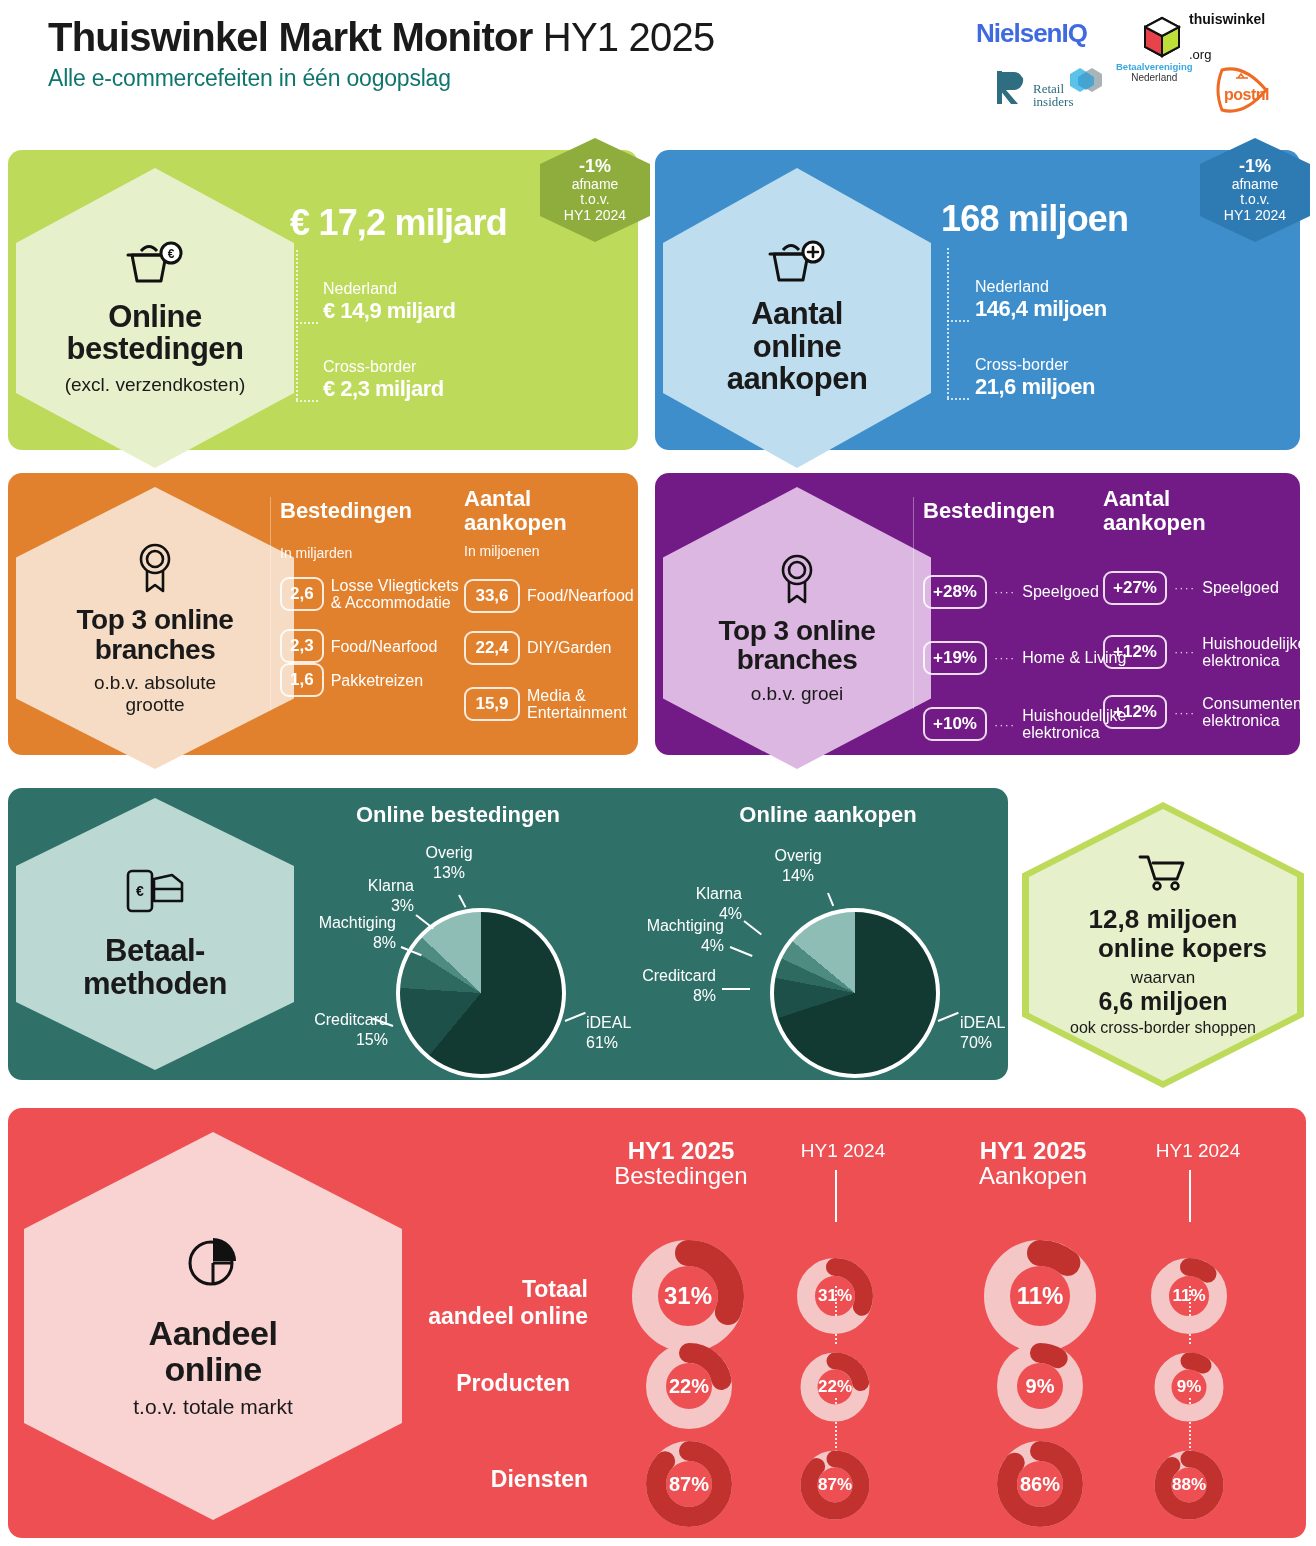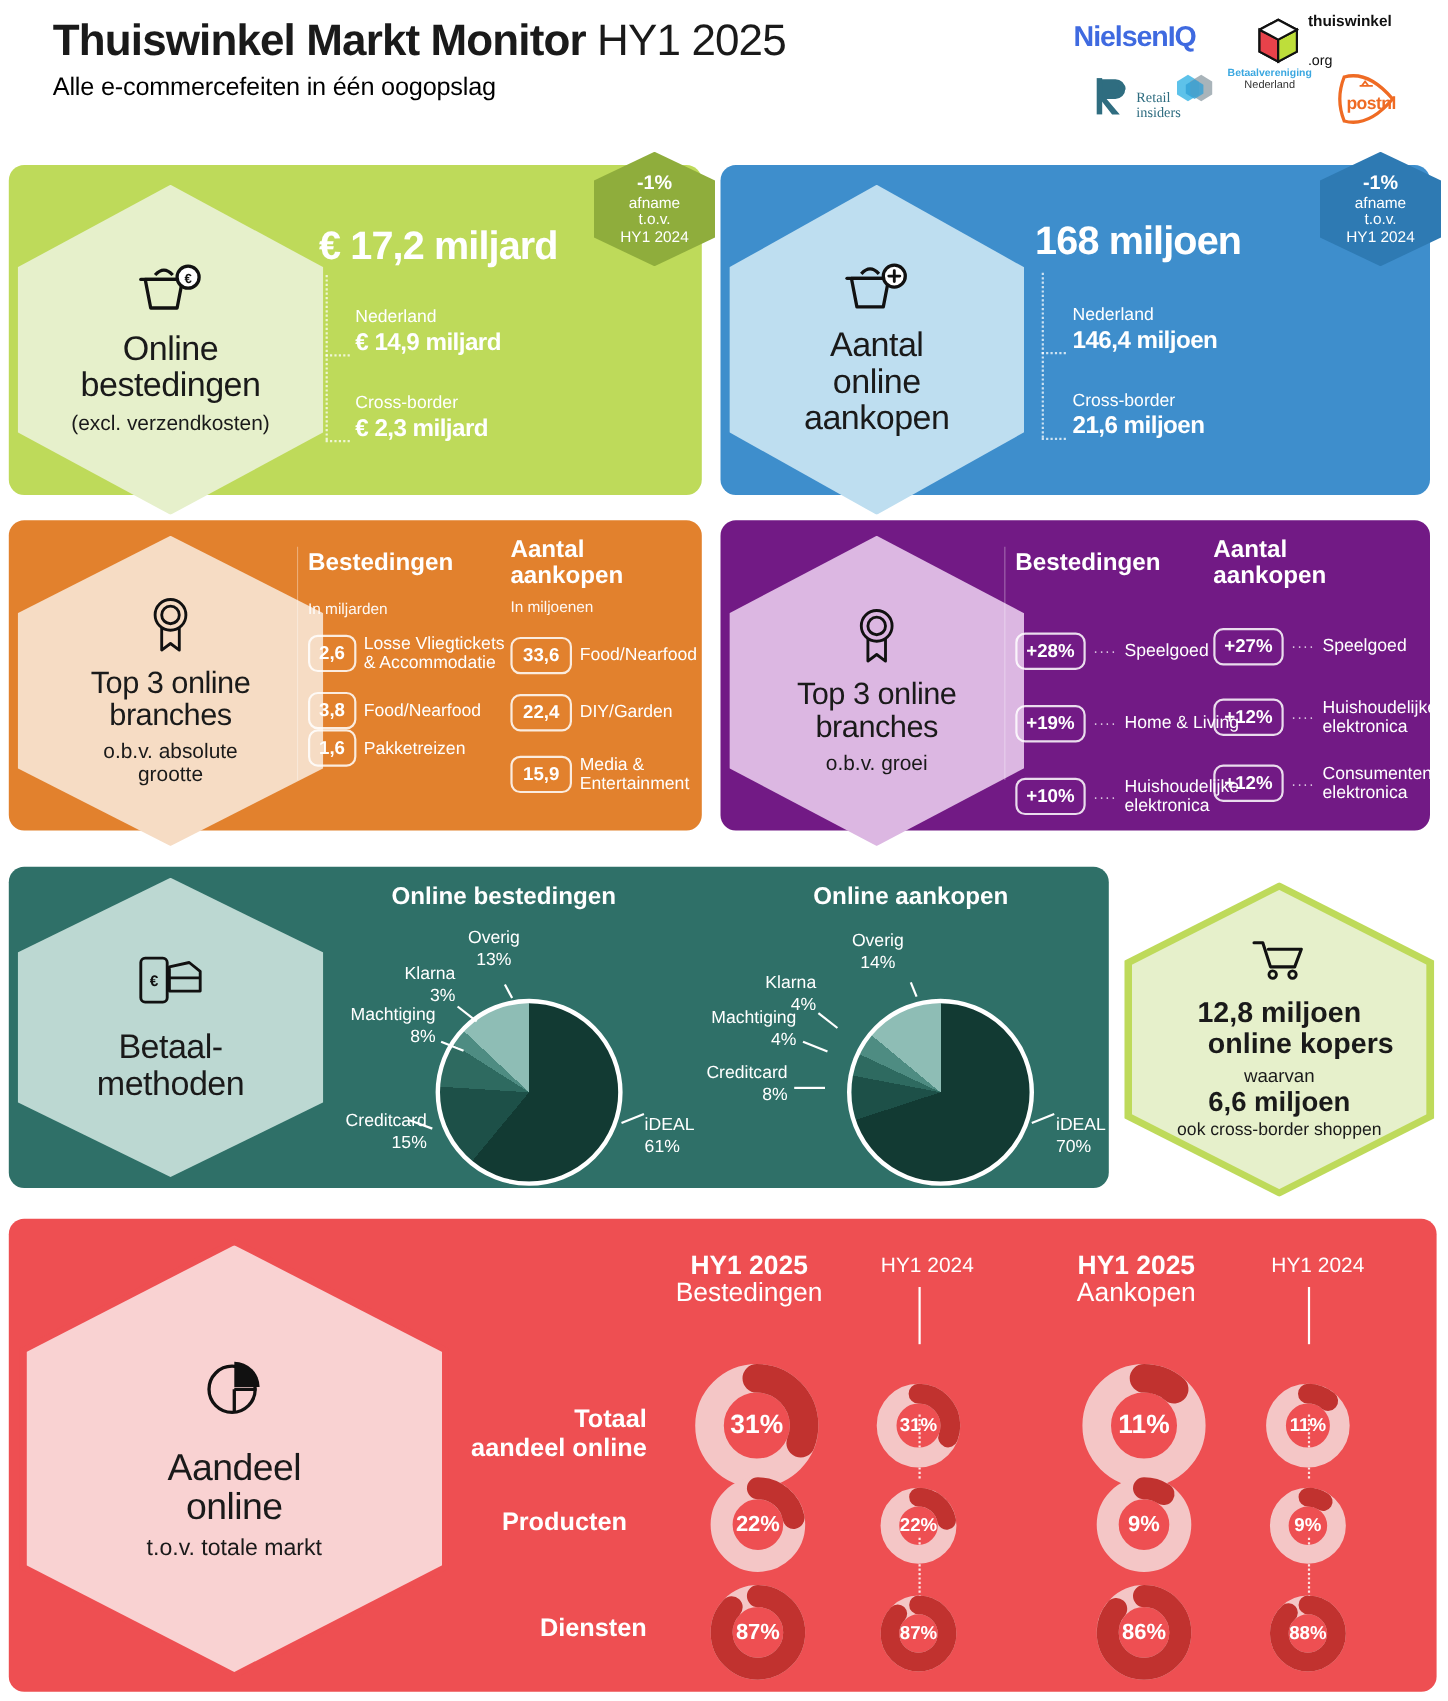--- a/index.html
+++ b/index.html
@@ -11,21 +11,21 @@
     position: relative;
     overflow: hidden;
   }
   .page { position: relative; width: 1316px; height: 1546px; }
 
   
   .header { position: absolute; left: 0; top: 0; width: 1316px; height: 130px; }
   .title-wrap { position: absolute; left: 48px; top: 16px; }
   .title { font-size: 40px; font-weight: bold; letter-spacing: -0.8px; line-height: 1.08; white-space: nowrap; }
   .title .light { font-weight: normal; }
-  .subtitle { font-size: 23px; font-weight: normal; margin-top: 6px; color: #000000; letter-spacing: -0.2px; }
+  .subtitle { font-size: 23px; font-weight: normal; margin-top: 6px; color: #0f766e; letter-spacing: -0.2px; }
 
   .logos { position: absolute; right: 10px; top: 8px; width: 350px; height: 112px; }
   .logo-nielsen { position: absolute; left: 20px; top: 10px; font-size: 26px; font-weight: bold; color: #3f6ae0; letter-spacing: -1px; }
   .logo-tw { position: absolute; left: 185px; top: 4px; display: flex; align-items: center; gap: 6px; }
   .tw-cube { width: 42px; height: 42px; position: relative; }
   .tw-text { font-size: 14px; font-weight: bold; line-height: 1.12; color: #111; }
   .tw-text .dotorg { font-weight: normal; font-size: 13px; margin-top: 20px; }
   .logo-retail { position: absolute; left: 40px; top: 60px; display: flex; align-items: flex-end; gap: 3px; }
   .retail-word { font-family: "Liberation Serif", serif; font-size: 13px; color: #2f6d80; line-height: 1.0; }
   .logo-bvn { position: absolute; left: 160px; top: 54px; text-align: center; }
@@ -44,21 +44,21 @@
   }
   .badge {
     position: absolute;
     clip-path: polygon(50% 0%, 100% 25%, 100% 75%, 50% 100%, 0% 75%, 0% 25%);
     display: flex; align-items: center; justify-content: center;
     color: #fff; text-align: center; line-height: 1.12;
   }
   .badge-inner { font-size: 14px; }
   .badge-inner b { font-size: 18px; display: block; }
 
-  .hexlabel { font-size: 31px; font-weight: normal; line-height: 1.06; letter-spacing: -0.5px; }
+  .hexlabel { font-size: 31px; font-weight: bold; line-height: 1.06; letter-spacing: -0.5px; }
   .hexsub { font-size: 19px; font-weight: normal; margin-top: 8px; line-height: 1.12; }
 
   .big-num { color: #fff; font-size: 36px; font-weight: bold; letter-spacing: -0.8px; }
   .sub-lab { color: #fff; font-size: 16px; font-weight: normal; }
   .sub-num { color: #fff; font-size: 22px; font-weight: bold; letter-spacing: -0.5px; }
   .connector { position: absolute; border-left: 2px dotted rgba(255,255,255,.75); }
   .conn-h { position: absolute; border-top: 2px dotted rgba(255,255,255,.75); }
 
   
   .col-head { color: #fff; font-size: 22px; font-weight: bold; line-height: 1.08; }
@@ -253,21 +253,21 @@
 
     <div style="position:absolute; left:272px; top:26px;">
       <div class="col-head">Bestedingen</div>
       <div class="col-sub" style="margin-top:22px;">In miljarden</div>
       <div class="row-item" style="margin-top:16px;">
         <span class="pill">2,6</span>
         <span class="row-label" style="white-space:pre-line;">Losse Vliegtickets
 &amp; Accommodatie</span>
       </div>
       <div class="row-item" style="margin-top:18px;">
-        <span class="pill">3,8</span>
+        <span class="pill">2,3</span>
         <span class="row-label" style="white-space:pre-line;">Food/Nearfood</span>
       </div>
       <div class="row-item" style="">
         <span class="pill">1,6</span>
         <span class="row-label" style="white-space:pre-line;">Pakketreizen</span>
       </div>
     </div>
 
     <div style="position:absolute; left:456px; top:14px;">
       <div class="col-head" style="white-space:pre-line;">Aantal

